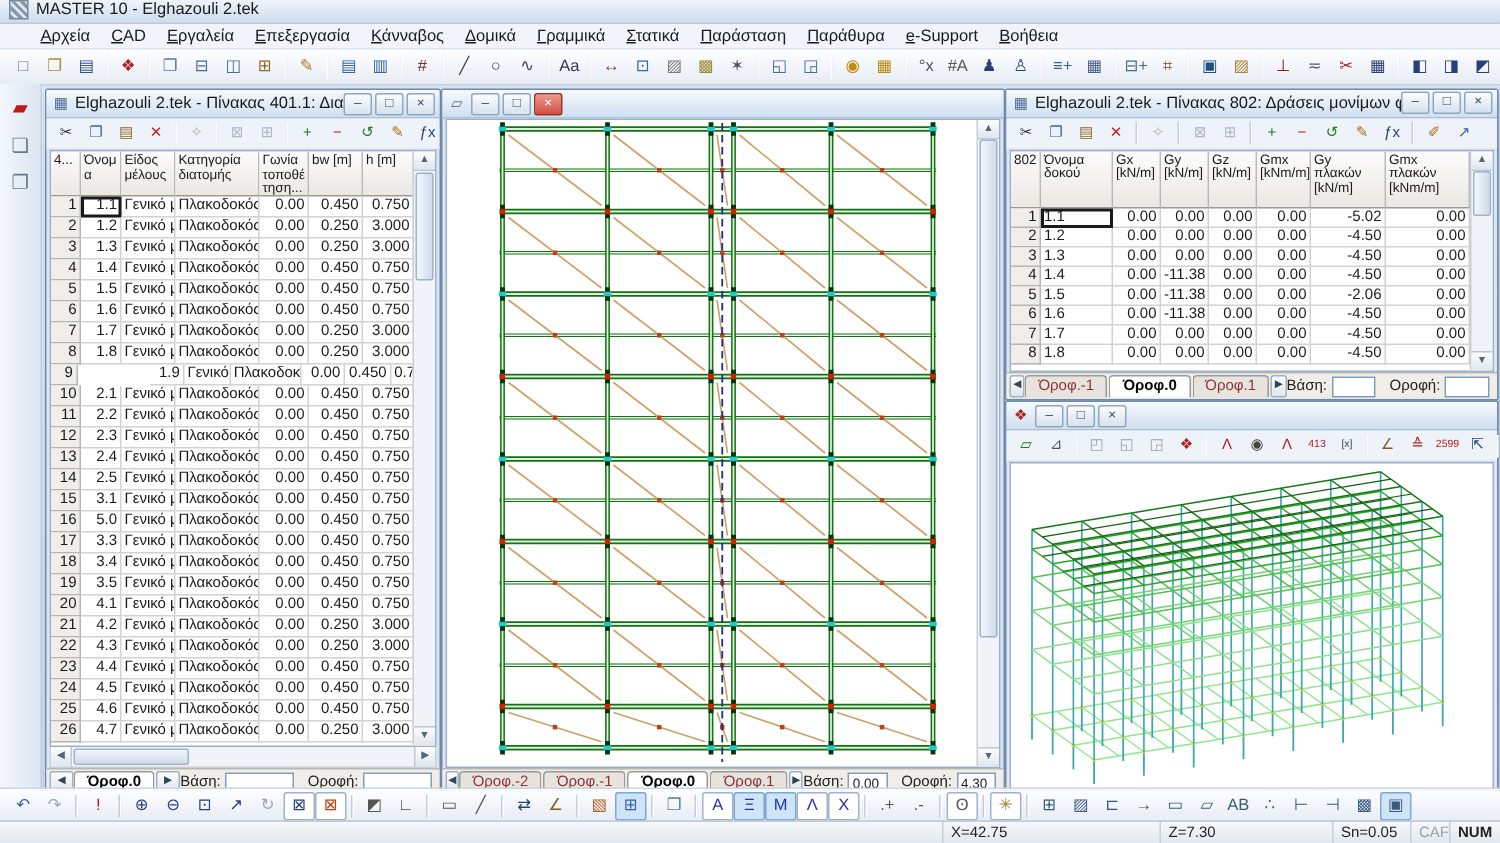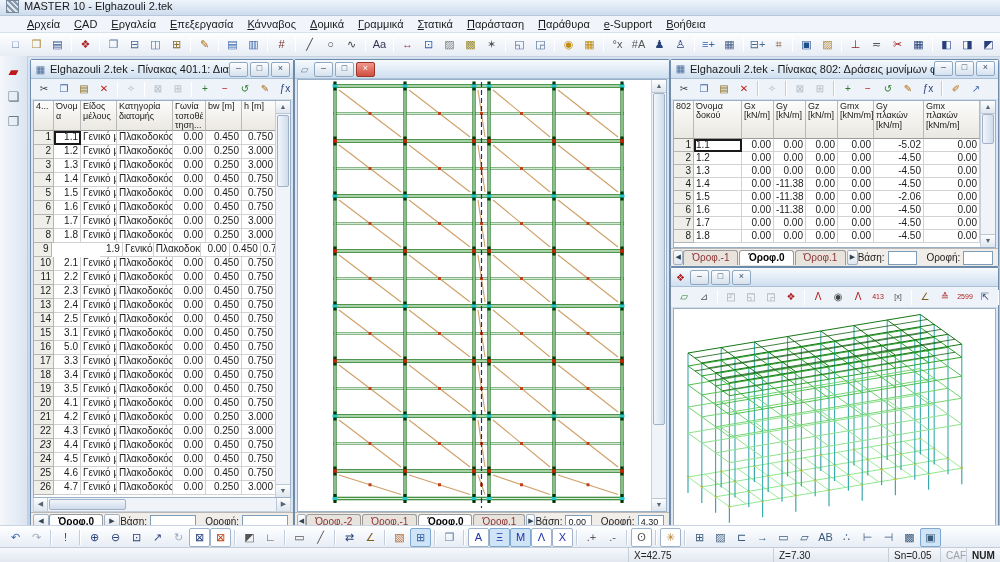--- a/index.html
+++ b/index.html
@@ -426,21 +426,21 @@
           <div class="t-row" style="height: 14px;">
             <div class="td rowhead" style="width: 20px; line-height: 12px;">22</div>
             <div class="td num" style="width: 27px; line-height: 12px;">4.3</div>
             <div class="td" style="width: 36px; line-height: 12px;">Γενικό μέ</div>
             <div class="td" style="width: 56px; line-height: 12px;">Πλακοδοκός</div>
             <div class="td num" style="width: 33px; line-height: 12px;">0.00</div>
             <div class="td num" style="width: 36px; line-height: 12px;">0.250</div>
             <div class="td num" style="width: 34px; line-height: 12px;">3.000</div>
           </div>
           <div class="t-row" style="height: 14px;">
-            <div class="td rowhead" style="width: 20px; line-height: 12px; font-style: italic;">23</div>
+            <div class="td rowhead" style="width: 20px; line-height: 12px;">23</div>
             <div class="td num" style="width: 27px; line-height: 12px;">4.4</div>
             <div class="td" style="width: 36px; line-height: 12px;">Γενικό μέ</div>
             <div class="td" style="width: 56px; line-height: 12px;">Πλακοδοκός</div>
             <div class="td num" style="width: 33px; line-height: 12px;">0.00</div>
             <div class="td num" style="width: 36px; line-height: 12px;">0.450</div>
             <div class="td num" style="width: 34px; line-height: 12px;">0.750</div>
           </div>
           <div class="t-row" style="height: 14px;">
             <div class="td rowhead" style="width: 20px; line-height: 12px;">24</div>
             <div class="td num" style="width: 27px; line-height: 12px;">4.5</div>

